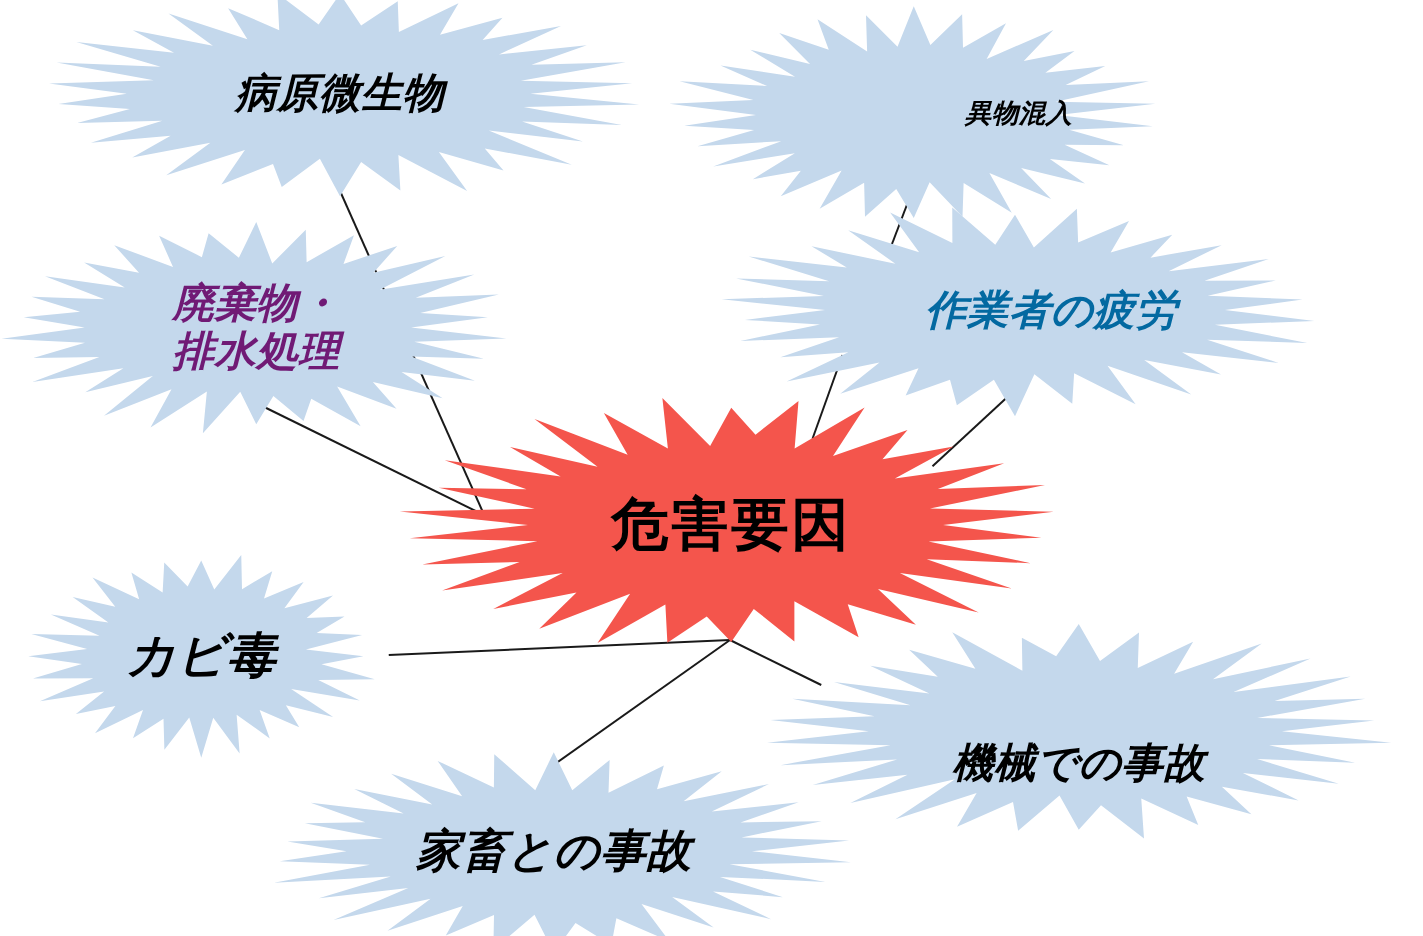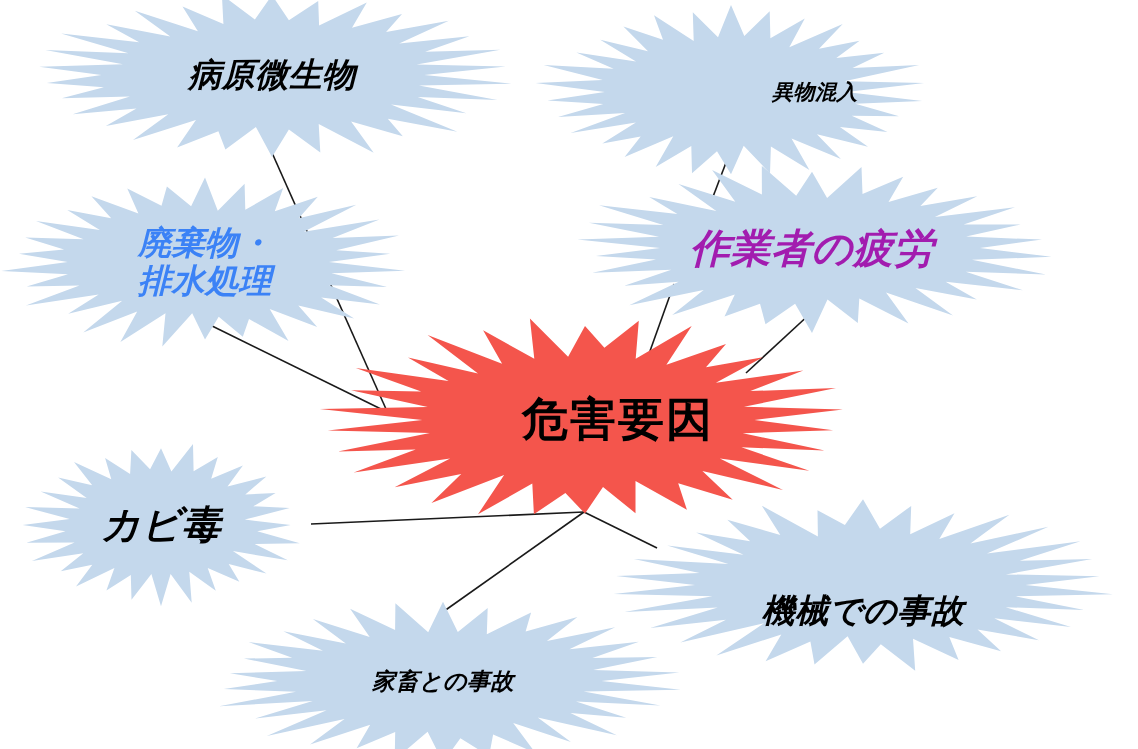--- a/index.html
+++ b/index.html
@@ -34,21 +34,20 @@
     text-align: center;
     line-height: 1.16;
     white-space: pre-line;
     pointer-events: none;
     letter-spacing: 0.5px;
     transform: translate(-50%, -50%);
   }
   .node-label.central {
     font-size: 46px;
     letter-spacing: 2px;
-    margin-left: 33px;
   }
   .node-label.branch {
     font-size: 33px;
     font-style: italic;
   }
 </style>
 </head>
 <body>
 
 <div id="canvas">
@@ -71,23 +70,23 @@
         <polygon points="812.0,171.8 827.1,198.0 861.5,166.9 862.5,194.0 903.2,176.8 888.5,201.9 937.8,187.8 920.4,206.1 977.3,196.2 934.9,216.9 1015.0,207.2 963.6,224.5 1020.6,224.4 966.1,236.6 1042.0,239.6 979.9,248.0 1051.5,256.8 971.9,259.8 1045.9,274.4 965.7,271.8 1022.8,290.3 945.6,281.8 976.8,299.6 915.4,288.0 953.0,315.5 886.0,292.6 908.5,323.4 859.3,298.6 857.8,323.0 827.5,299.4 812.0,333.0 795.1,303.8 765.5,324.2 760.0,303.7 724.5,316.4 734.8,294.5 672.2,314.9 703.6,289.9 629.3,305.2 678.7,281.7 624.3,285.7 671.3,269.8 592.3,272.8 656.0,259.5 595.8,255.9 660.1,248.0 577.3,239.4 659.1,236.7 588.9,222.8 663.3,225.0 599.0,205.2 677.4,214.0 649.2,197.0 716.3,211.0 678.5,184.1 735.3,201.8 712.1,170.0 761.9,194.4 761.8,165.9 796.2,195.8" fill="#C4D8EC"></polygon>
         <polygon points="161.0,448.3 171.4,471.6 193.0,443.9 193.6,471.3 217.8,456.9 211.2,478.8 242.9,465.6 227.5,486.6 266.4,476.4 245.3,494.4 275.6,493.1 253.3,506.3 289.7,508.0 244.7,519.6 290.7,525.0 257.2,531.3 299.8,543.3 254.6,543.9 287.8,560.3 232.9,551.1 266.5,573.6 228.7,564.1 239.4,581.8 207.7,568.0 215.8,590.7 189.3,571.7 191.7,602.7 170.6,574.1 161.0,606.2 151.4,574.0 131.5,599.7 130.8,574.9 106.4,590.6 114.4,567.9 76.0,586.6 92.3,564.7 60.7,571.2 83.3,553.2 31.9,560.9 74.6,542.5 26.3,542.8 65.5,531.2 22.6,525.0 69.7,519.1 25.1,507.1 79.6,508.5 40.7,491.5 86.7,498.0 58.1,477.6 92.2,485.3 74.0,462.0 111.3,479.3 105.1,458.0 130.1,473.9 131.4,450.0 150.1,469.2" fill="#C4D8EC"></polygon>
         <polygon points="443.0,601.8 457.8,632.1 487.7,608.0 486.8,634.2 531.1,612.4 525.6,631.4 577.4,616.9 546.9,641.0 615.2,627.2 569.4,649.2 638.9,641.8 592.4,657.9 657.3,656.9 593.2,669.9 679.3,672.4 601.5,681.0 680.7,689.7 583.6,691.4 660.4,705.5 576.0,701.5 626.3,717.7 570.4,713.1 616.8,735.3 537.7,717.5 570.9,742.0 513.2,723.1 535.5,753.0 493.1,734.5 489.1,756.1 460.4,738.3 443.0,762.3 427.6,731.7 394.7,759.8 395.2,732.0 356.6,748.3 370.2,724.7 310.0,744.5 344.5,718.9 266.8,736.0 326.6,710.3 255.1,718.6 312.6,701.1 219.1,706.2 296.0,691.8 223.8,689.0 277.2,681.0 229.9,673.2 306.4,670.9 243.9,658.6 292.2,657.7 248.6,642.1 322.9,650.7 283.4,631.2 345.8,643.6 312.9,618.9 369.7,637.0 350.1,608.7 395.1,629.9 395.4,603.3 428.2,632.2" fill="#C4D8EC"></polygon>
         <polygon points="863.0,499.2 880.0,528.7 911.2,505.9 910.2,534.3 954.5,513.3 939.3,538.9 1009.4,514.7 970.4,543.4 1048.4,526.8 986.9,553.6 1080.5,541.2 1019.7,560.7 1092.2,559.0 1005.8,574.4 1099.4,576.3 1025.5,585.0 1113.0,594.2 1015.3,596.3 1084.2,610.1 1005.7,607.2 1071.0,626.9 994.3,618.3 1038.9,640.3 977.5,629.4 1001.1,651.3 949.3,637.1 958.6,659.9 913.0,638.7 915.2,670.7 880.8,644.2 863.0,663.8 847.6,636.3 814.5,664.6 810.4,641.5 765.6,661.3 781.3,634.4 716.3,655.4 764.0,623.3 680.3,642.4 726.0,619.7 650.2,627.9 717.7,607.6 624.4,612.1 712.4,596.2 613.6,594.1 695.0,585.0 616.2,576.0 699.6,572.9 633.8,559.0 728.4,564.1 667.2,545.6 743.5,554.7 696.1,532.6 750.2,541.3 727.3,519.8 780.3,535.0 761.8,505.7 817.9,536.6 817.5,510.2 844.9,525.0" fill="#C4D8EC"></polygon>
         <polygon points="585.0,326.1 604.4,347.7 638.8,320.7 635.7,358.8 691.7,326.0 666.4,364.7 726.0,343.9 706.0,367.3 762.9,357.2 715.9,382.7 803.3,370.6 750.3,391.1 836.0,388.0 744.0,406.7 842.9,409.4 754.5,420.0 833.1,430.2 742.8,433.2 824.5,450.5 741.4,447.3 809.3,470.8 719.9,458.4 782.9,489.9 702.4,471.1 732.7,499.7 678.2,483.3 686.9,509.8 635.5,481.0 635.5,513.2 603.0,487.1 585.0,513.6 565.4,493.1 533.9,514.2 532.3,483.5 478.0,514.3 504.1,475.0 431.4,502.9 461.2,473.9 394.6,487.2 450.1,458.4 353.7,472.4 415.7,449.6 337.9,451.5 429.9,432.9 327.8,430.6 422.3,420.0 319.8,409.1 427.7,406.9 351.0,390.2 421.2,391.4 355.8,368.1 448.5,381.1 408.0,357.5 478.0,373.4 427.6,335.1 502.1,363.7 483.1,330.3 534.3,358.8 529.9,318.4 568.1,356.8" fill="#F4554C"></polygon>
       </g>
   </svg>
 
   <div id="label-layer">
       <div class="node-label branch" style="left: 272px; top: 75px; font-size: 33px; color: rgb(0, 0, 0);">病原微生物</div>
-      <div class="node-label branch" style="left: 205px; top: 262px; font-size: 33px; color: #3b82f6;">廃棄物・
+      <div class="node-label branch" style="left: 205px; top: 262px; font-size: 33px; color: #701a75;">廃棄物・
 排水処理</div>
       <div class="node-label branch" style="left: 771px; top: 92px; font-size: 21px; color: rgb(0, 0, 0); margin-left: 44px;">異物混入</div>
-      <div class="node-label branch" style="left: 812px; top: 248px; font-size: 40px; color: #a21caf;">作業者の疲労</div>
+      <div class="node-label branch" style="left: 841px; top: 248px; font-size: 33px; color: #0369a1;">作業者の疲労</div>
       <div class="node-label branch" style="left: 161px; top: 525px; font-size: 39px; color: rgb(0, 0, 0);">カビ毒</div>
-      <div class="node-label branch" style="left: 443px; top: 681px; font-size: 23px; color: rgb(0, 0, 0);">家畜との事故</div>
+      <div class="node-label branch" style="left: 443px; top: 681px; font-size: 36px; color: rgb(0, 0, 0);">家畜との事故</div>
       <div class="node-label branch" style="left: 863px; top: 611px; font-size: 33px; color: rgb(0, 0, 0);">機械での事故</div>
       <div class="node-label central" style="left: 585px; top: 420px; font-size: 46px; color: rgb(0, 0, 0);">危害要因</div>
     </div>
 
 </div>
 
 </body></html>

